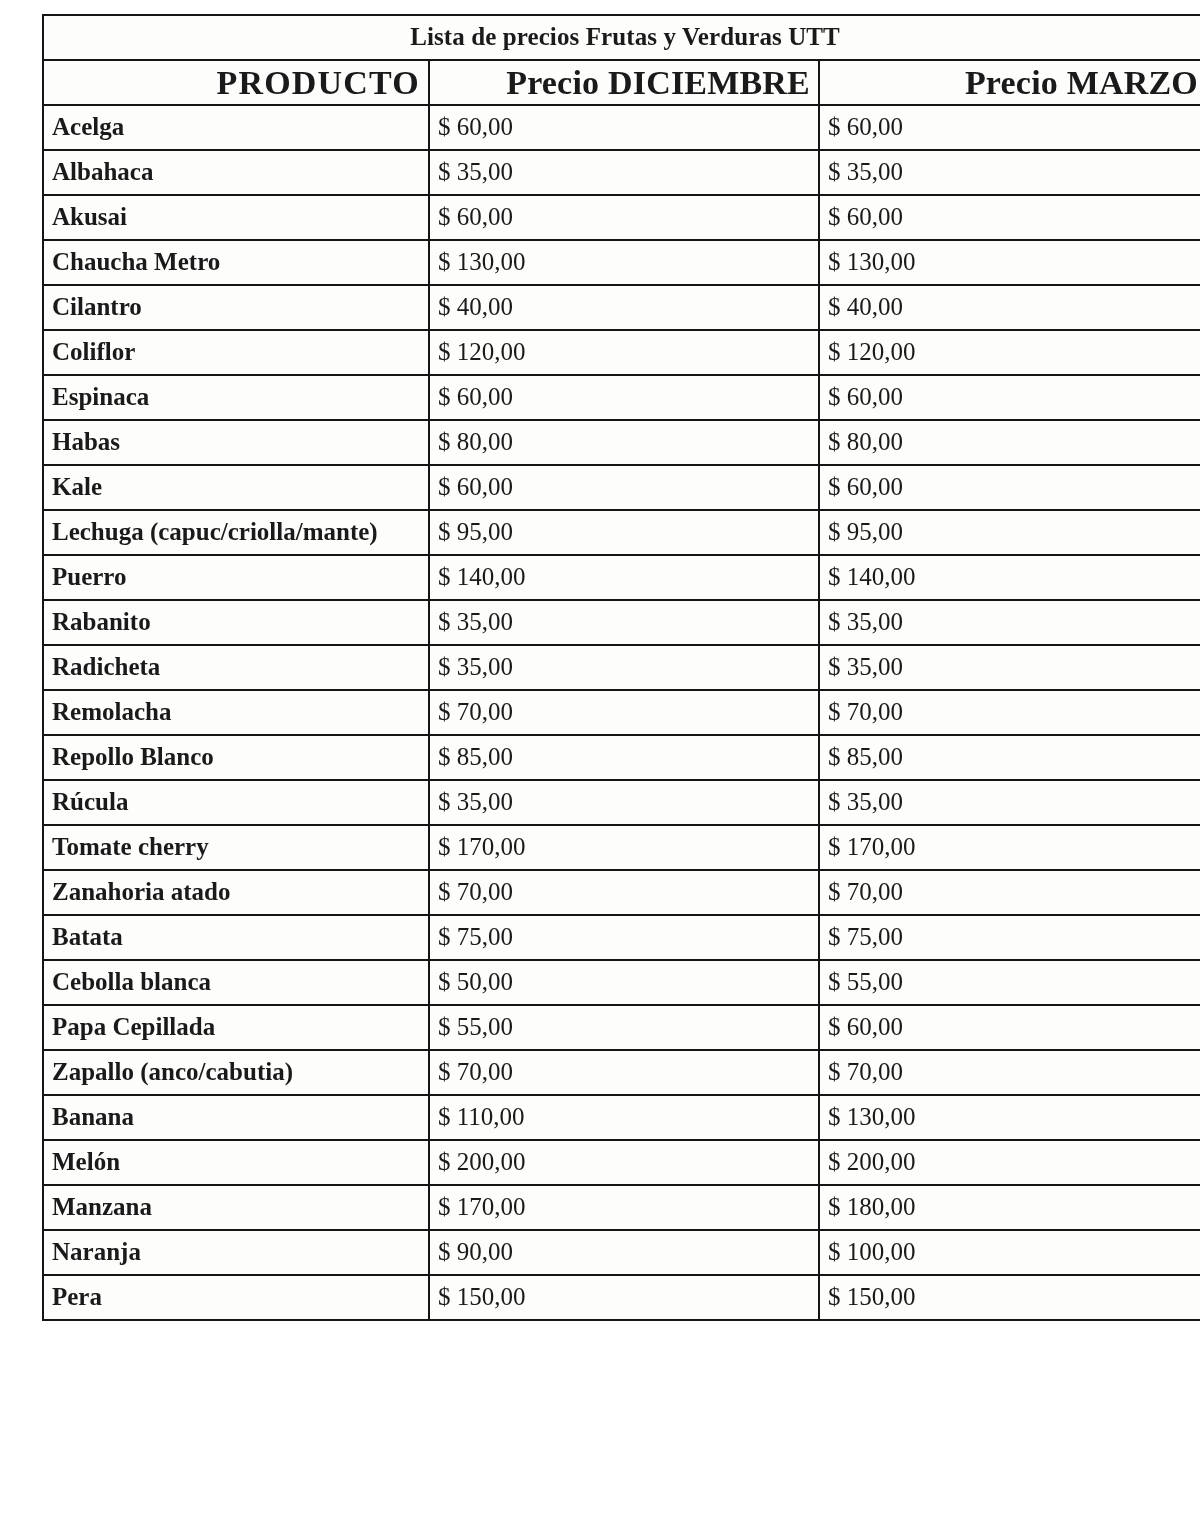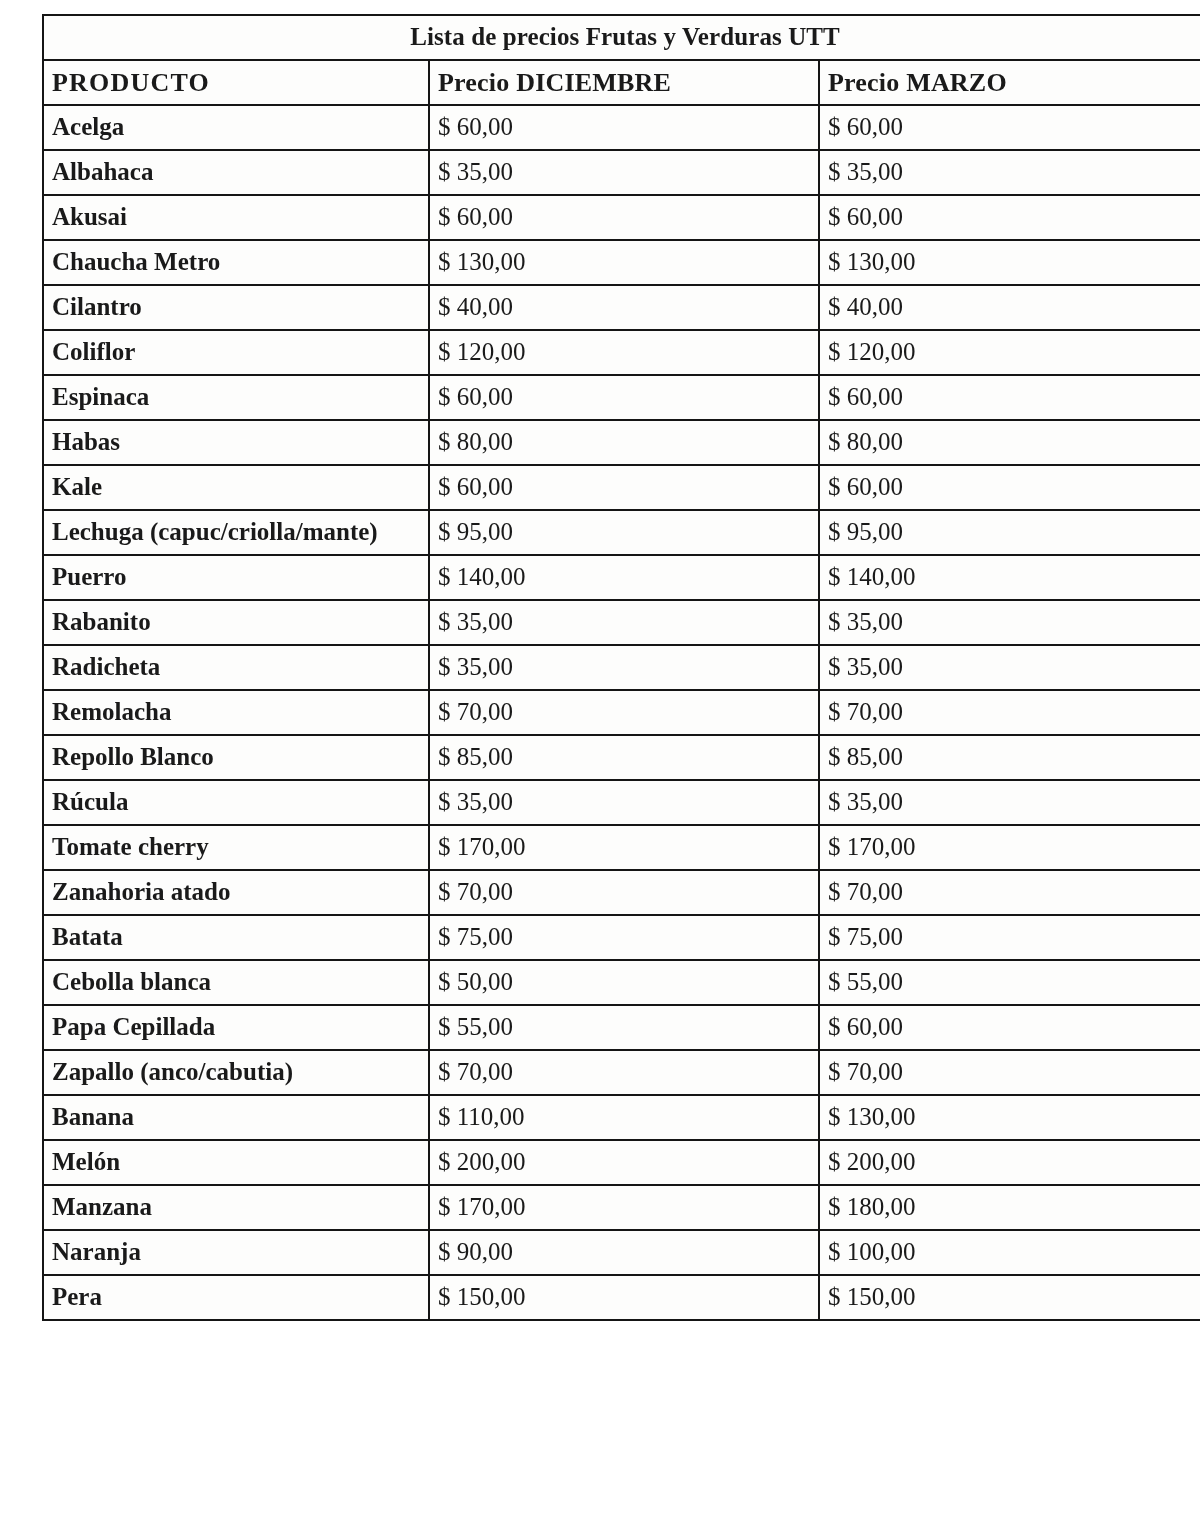--- a/index.html
+++ b/index.html
@@ -58,23 +58,23 @@
   .title-cell {
     text-align: center;
     font-weight: bold;
     font-size: 25px;
     letter-spacing: 0.1px;
     border-bottom-width: 3px;
   }
 
   
   .head-cell {
-    text-align: left;
+    text-align: right;
     font-weight: bold;
-    font-size: 26px;
+    font-size: 34px;
     letter-spacing: 0.2px;
     border-bottom-width: 3px;
   }
   .head-cell.producto {
     letter-spacing: 1.2px;
   }
 
   
   td.product-cell {
     text-align: left;

